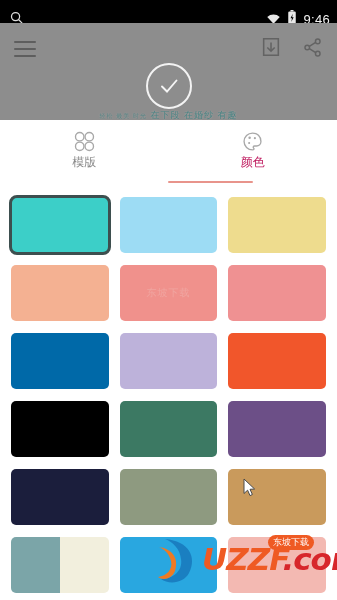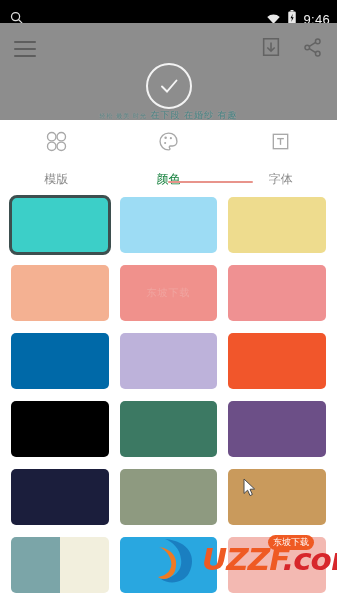--- a/index.html
+++ b/index.html
@@ -51,23 +51,23 @@
   .art-text .small { font-size: 6px; opacity:.75; }
 
   
   .tabbar {
     position: absolute; top: 120px; left: 0; width: 337px; height: 65px;
     background: #fff; display: flex; align-items: flex-start;
   }
   .tab { flex: 1; display: flex; flex-direction: column; align-items: center;
          padding-top: 9px; cursor: pointer; position: relative; }
   .tab-icon { height: 24px; display:flex; align-items:center; justify-content:center; }
-  .tab-label { margin-top: 18px; font-size: 12px; color: #8a8a8a;
+  .tab-label { margin-top: 1px; font-size: 12px; color: #8a8a8a;
                font-family: Liberation Sans, sans-serif; }
-  .tab.active .tab-label { color: #15803d; }
+  .tab.active .tab-label { color: #be185d; }
   .tab-indicator {
     position: absolute; left: 168px; top: 181px; width: 85px; height: 2px;
     background: #e8948b; border-radius: 1px;
   }
 
   
   .grid {
     position: absolute; top: 188px; left: 0; width: 337px; height: 412px;
     background: #fff; padding: 9px 11px 0 11px;
     display: grid; grid-template-columns: repeat(3, 1fr);
@@ -193,30 +193,20 @@
                    -0.8-0.9-0.4-2.2 0.9-2.2 h2.1 a4.6 4.6 0 0 0 4.6-4.6
                    C20.8 6.6 16.9 3.2 12 3.2 z"></path>
           <circle cx="9" cy="8" r="1.3" fill="#a8a8a8" stroke="none"></circle>
           <circle cx="14.5" cy="8.5" r="1.1" fill="#a8a8a8" stroke="none"></circle>
           <circle cx="8.5" cy="13.5" r="1.1" fill="#a8a8a8" stroke="none"></circle>
         </svg>
       </div>
       <div class="tab-label">颜色</div>
     </div>
 
-    <div class="tab">
-      <div class="tab-icon">
-        <svg width="23" height="23" viewBox="0 0 24 24" fill="none" stroke="#a8a8a8" stroke-width="1.4">
-          <rect x="4.5" y="4.5" width="15" height="15"></rect>
-          <line x1="8.5" y1="9" x2="15.5" y2="9"></line>
-          <line x1="12" y1="9" x2="12" y2="15.5"></line>
-        </svg>
-      </div>
-      <div class="tab-label">字体</div>
-    </div>
   </div>
 
   <div class="tab-indicator" style="background: rgb(232, 148, 139);"></div>
 
   <div class="grid" id="swatch-grid">
       <div class="sw selected" style="background: rgb(60, 207, 200);"></div>
       <div class="sw" style="background: rgb(157, 220, 244);"></div>
       <div class="sw" style="background: rgb(238, 220, 142);"></div>
       <div class="sw" style="background: rgb(244, 177, 146);"></div>
       <div class="sw" style="background: rgb(240, 145, 140);">

